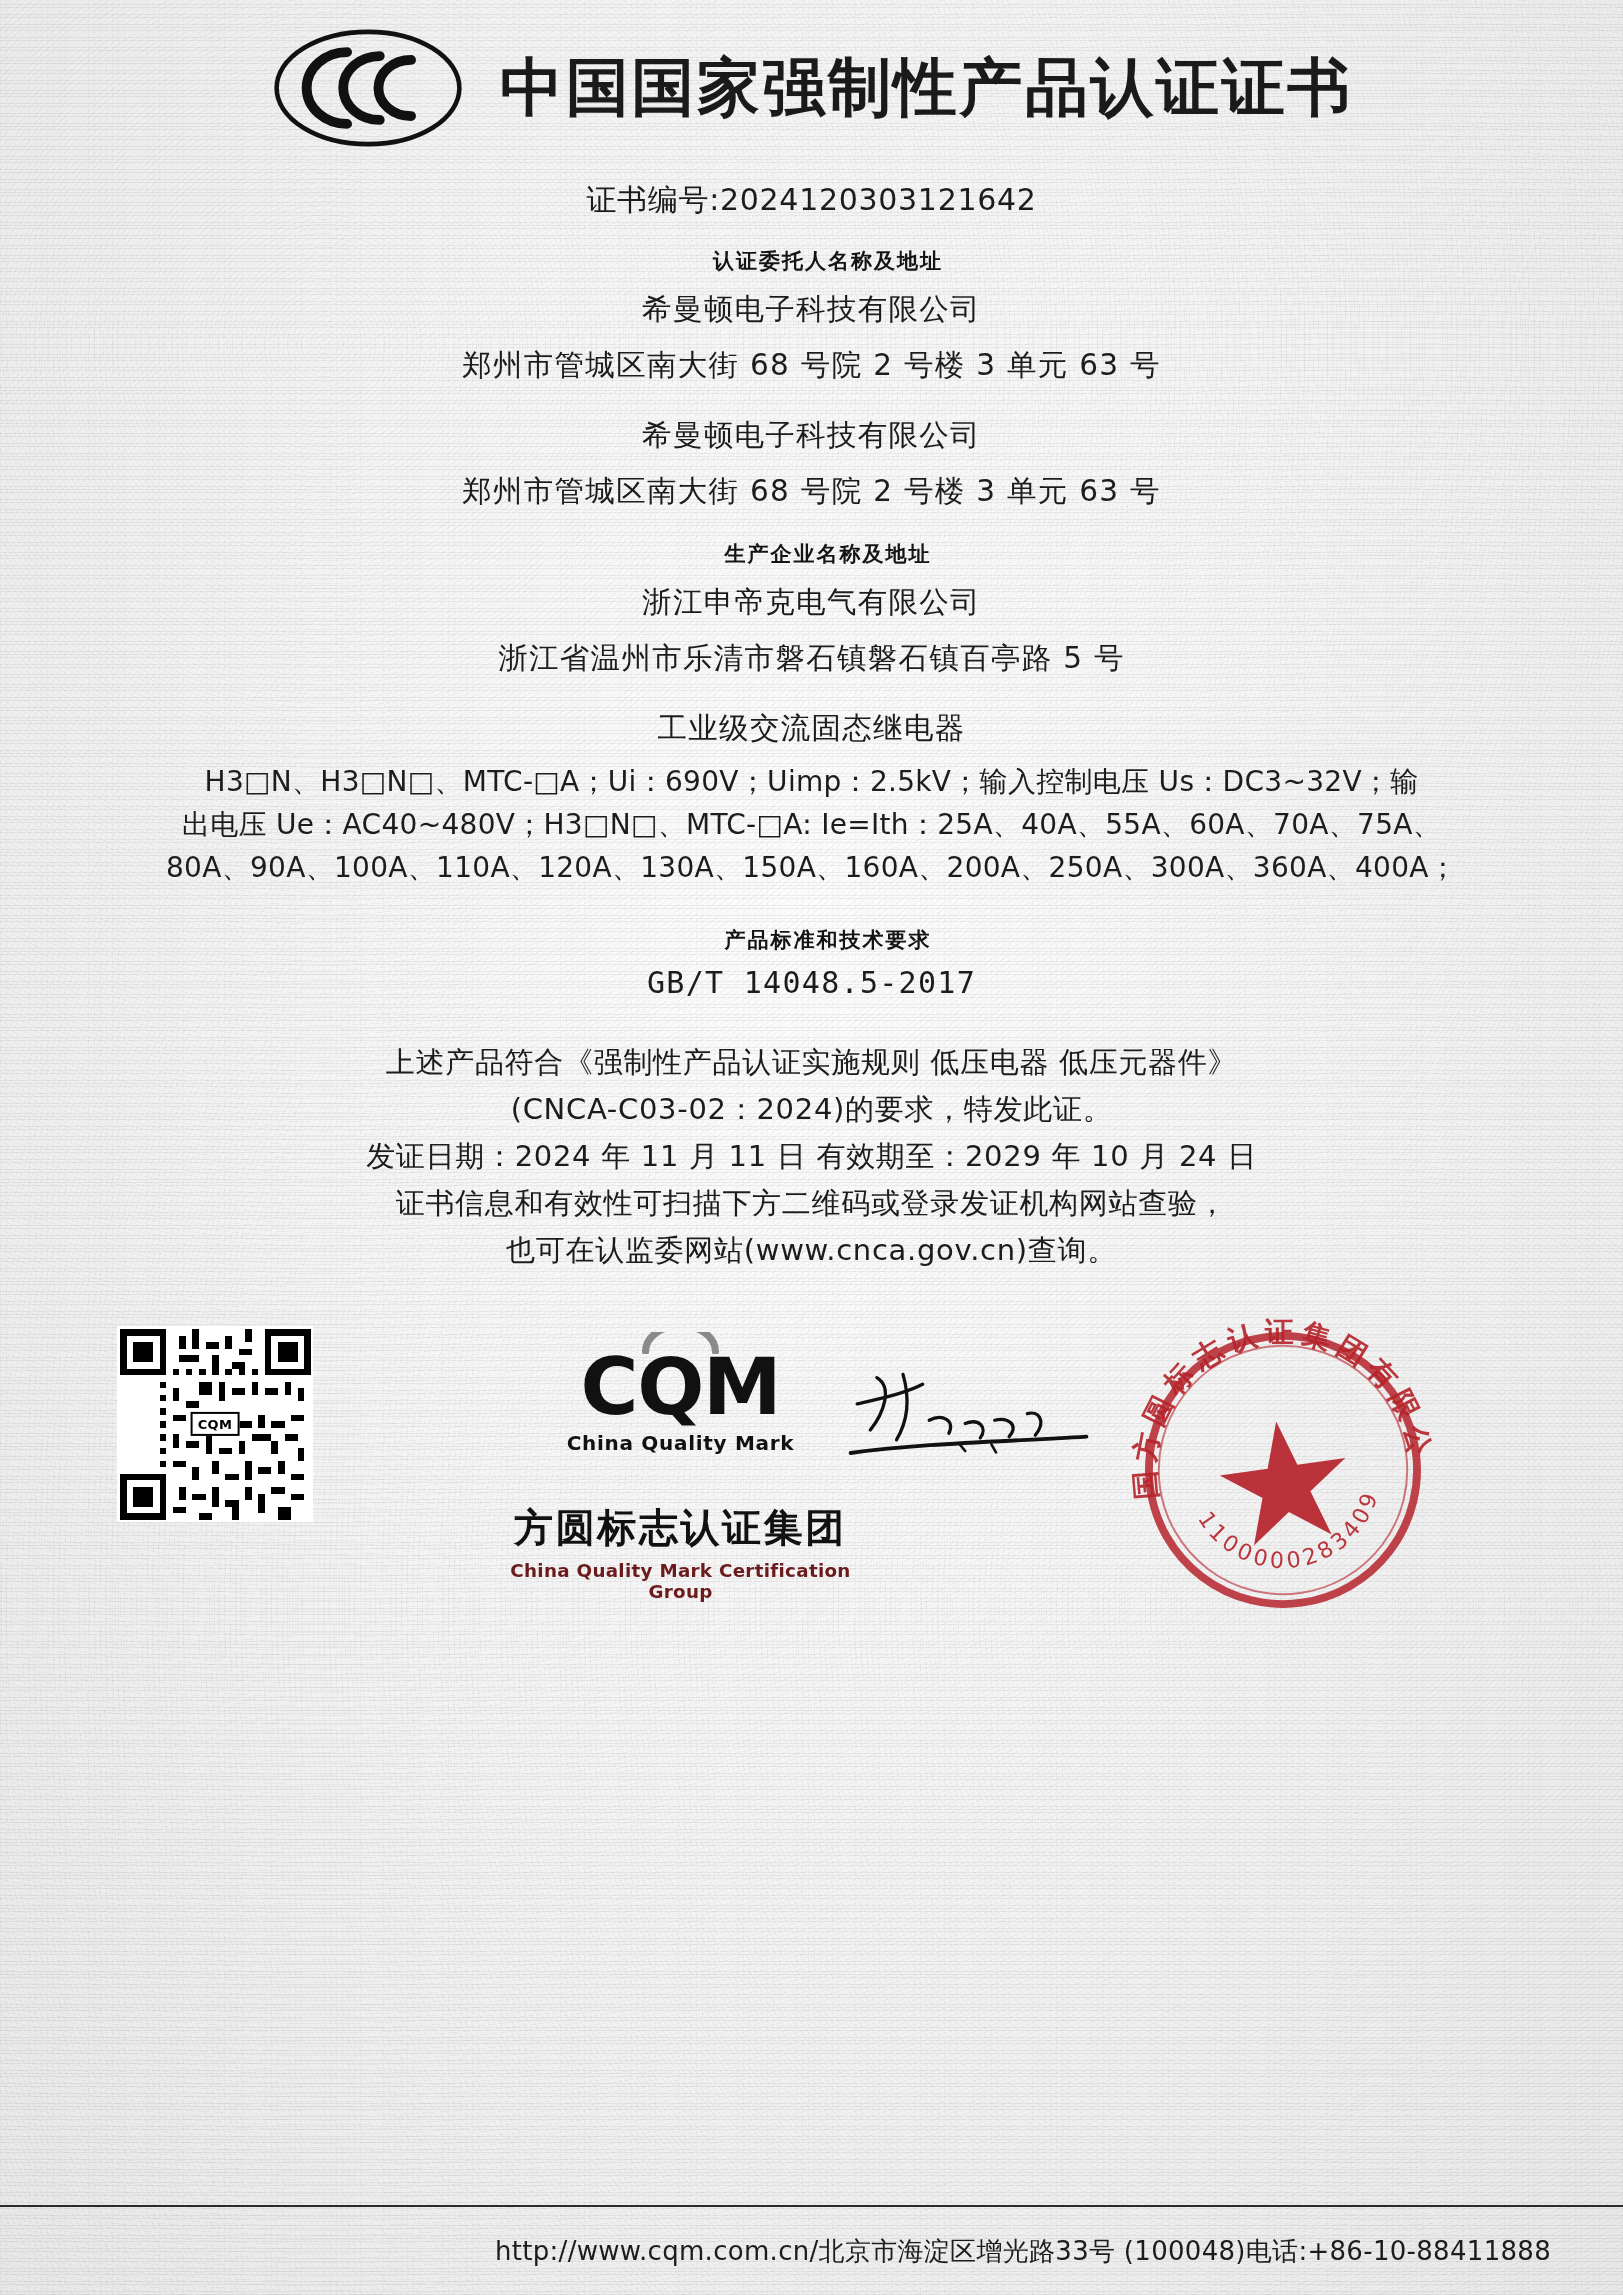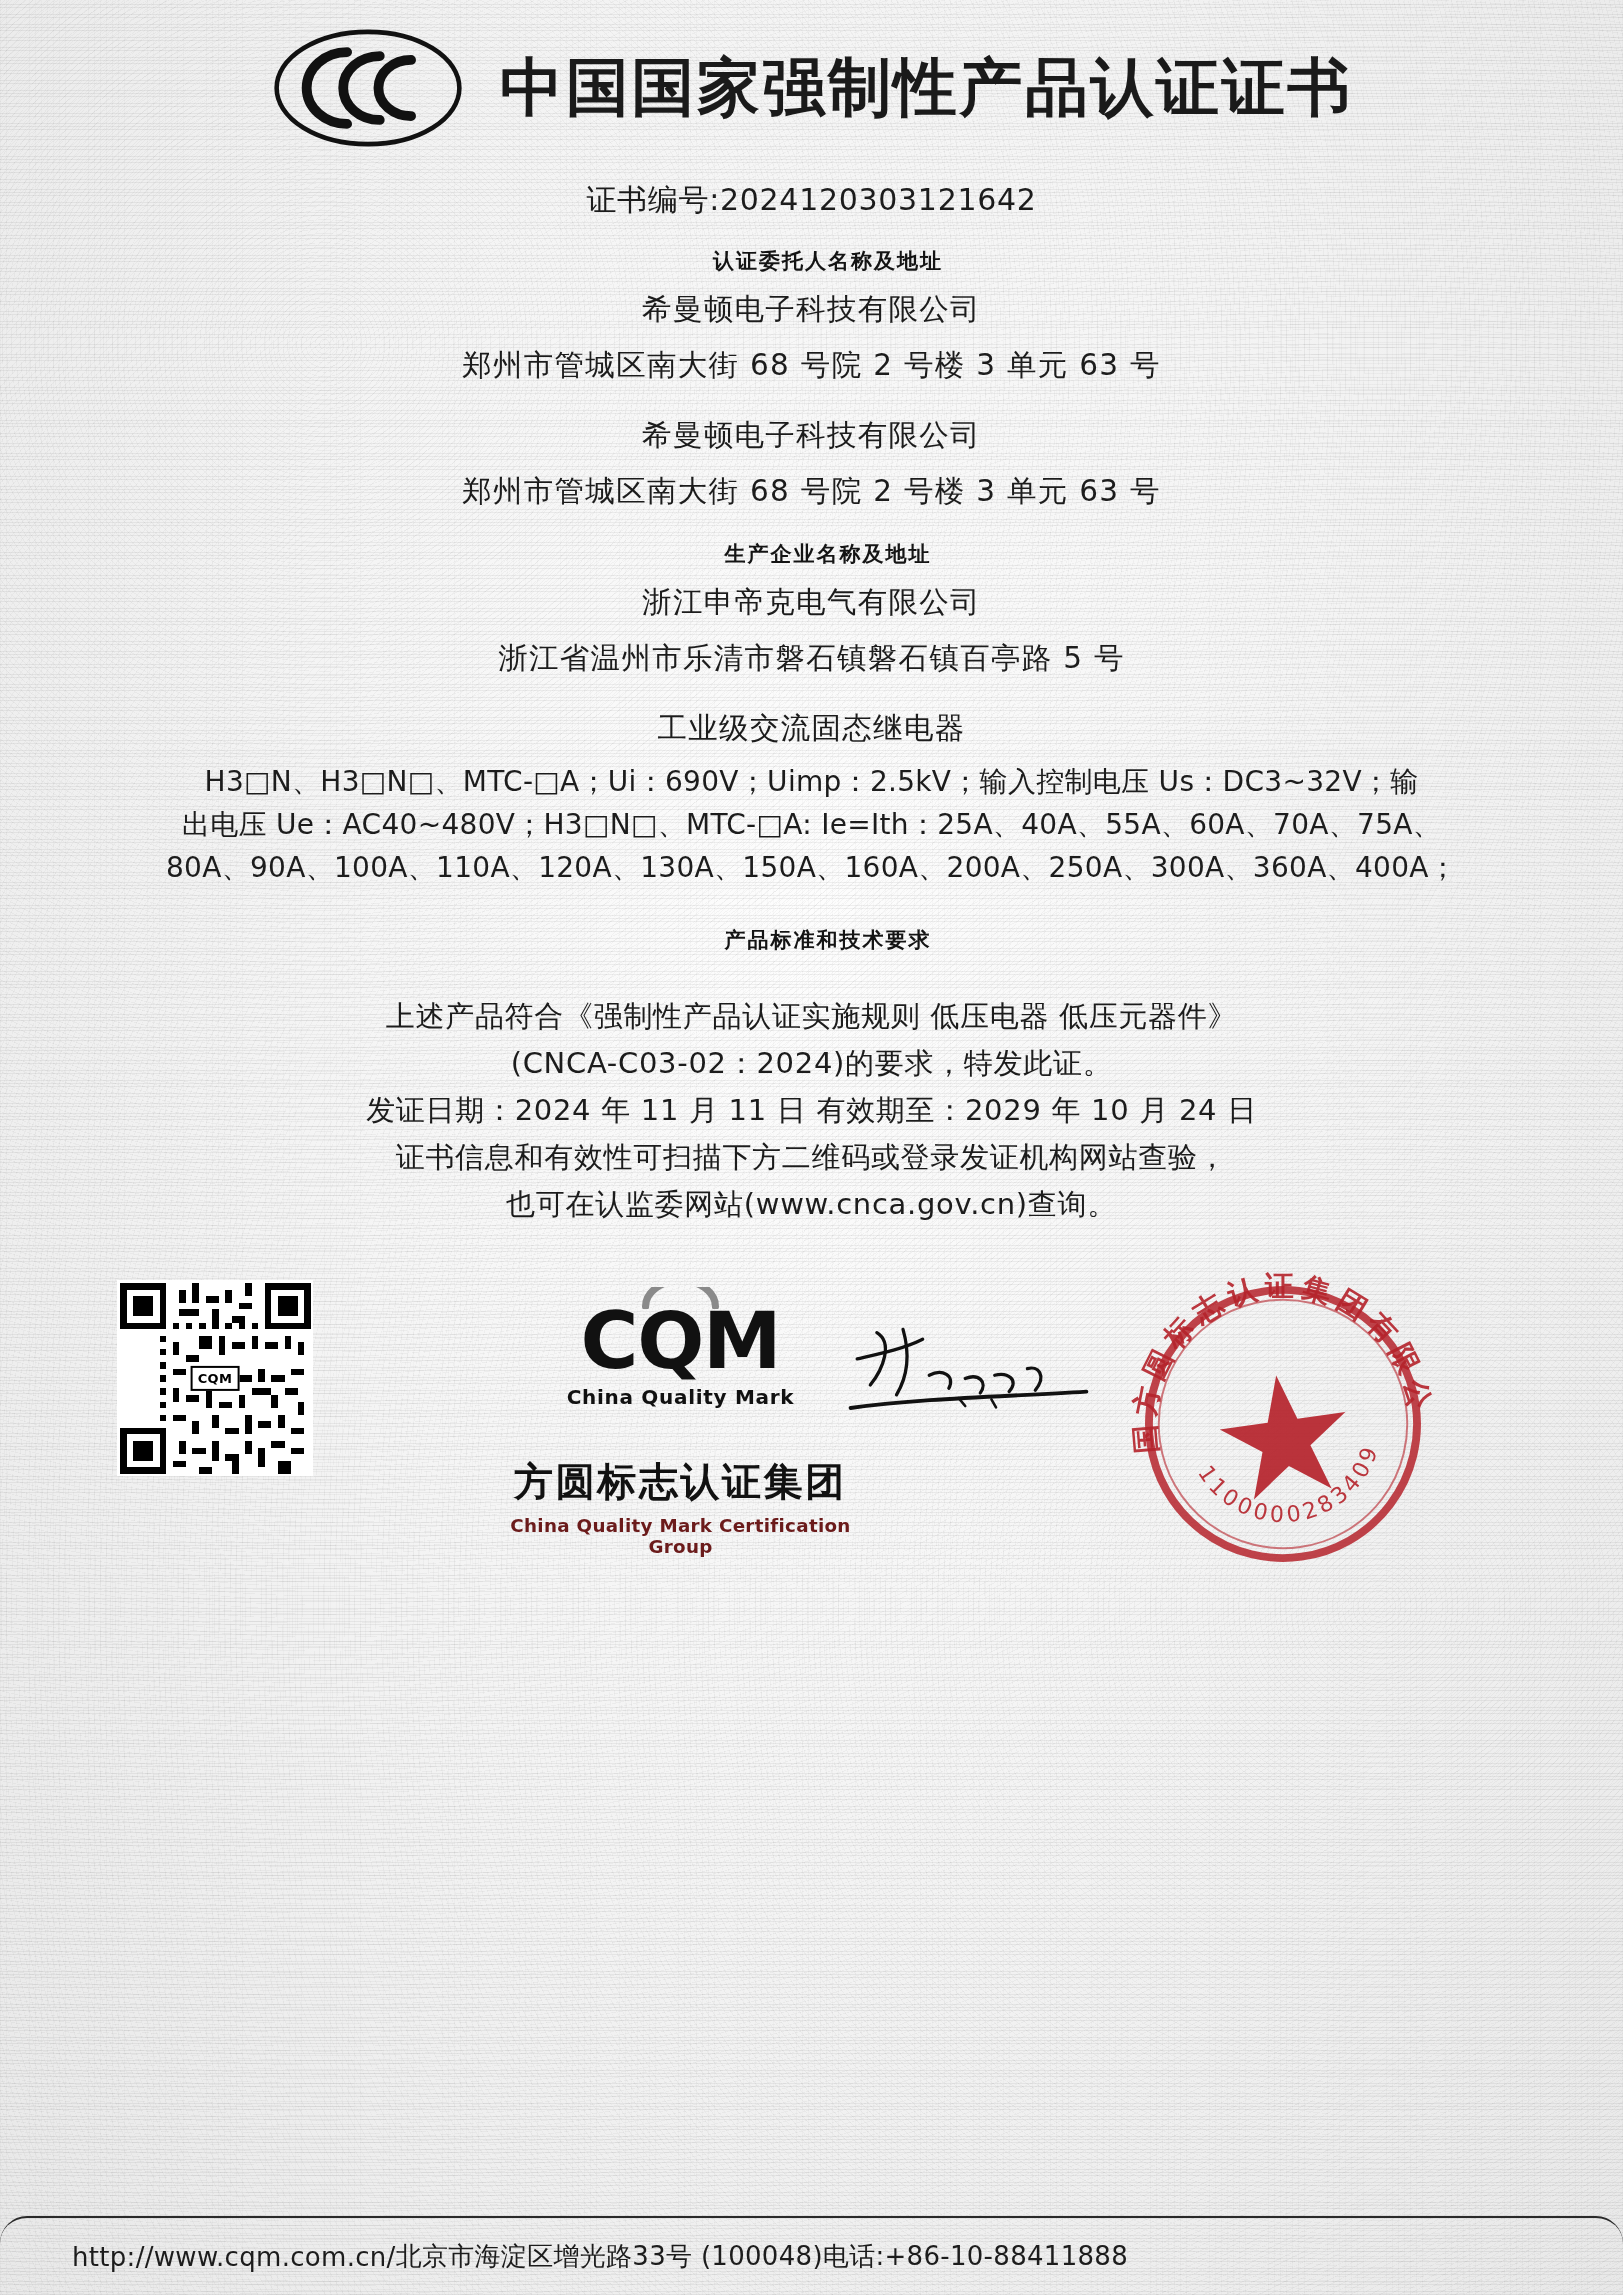--- a/index.html
+++ b/index.html
@@ -232,32 +232,31 @@
     width: 340px;
     height: 340px;
   }
 
   
   .footer {
     position: absolute;
     left: 0;
     right: 0;
     bottom: 0;
-    height: 79px;
+    height: 90px;
     border-top: 2px solid #2a2a2a;
     display: flex;
     align-items: center;
-    justify-content: flex-start;
+    justify-content: flex-end;
     padding: 0 72px;
     box-sizing: border-box;
     font-family: "DejaVu Sans", "Liberation Sans", sans-serif;
     font-size: 26px;
     color: #1c1c1c;
     letter-spacing: 0.3px;
-    border-radius: 27px;
   }
   .footer .mid { text-align: center; }
 </style>
 </head>
 <body>
 
 <div class="page">
   <div class="content">
 
     <div class="header">
@@ -293,20 +292,21 @@
       <div class="sec-line">工业级交流固态继电器</div>
     </div>
     <div class="spec-block">
       <div class="spec-line">H3□N、H3□N□、MTC-□A；Ui：690V；Uimp：2.5kV；输入控制电压 Us：DC3~32V；输</div>
       <div class="spec-line">出电压 Ue：AC40~480V；H3□N□、MTC-□A: Ie=Ith：25A、40A、55A、60A、70A、75A、</div>
       <div class="spec-line">80A、90A、100A、110A、120A、130A、150A、160A、200A、250A、300A、360A、400A；</div>
     </div>
 
     <div class="standard-block">
       <div class="sec-title">产品标准和技术要求</div>
+      <div class="std-value">GB/T 14048.5-2017</div>
     </div>
 
     <div class="statement">
       <div class="st-line">上述产品符合《强制性产品认证实施规则 低压电器 低压元器件》</div>
       <div class="st-line">(CNCA-C03-02：2024)的要求，特发此证。</div>
       <div class="st-line">发证日期：2024 年 11 月 11 日 有效期至：2029 年 10 月 24 日</div>
       <div class="st-line">证书信息和有效性可扫描下方二维码或登录发证机构网站查验，</div>
       <div class="st-line">也可在认监委网站(www.cnca.gov.cn)查询。</div>
     </div>
 

